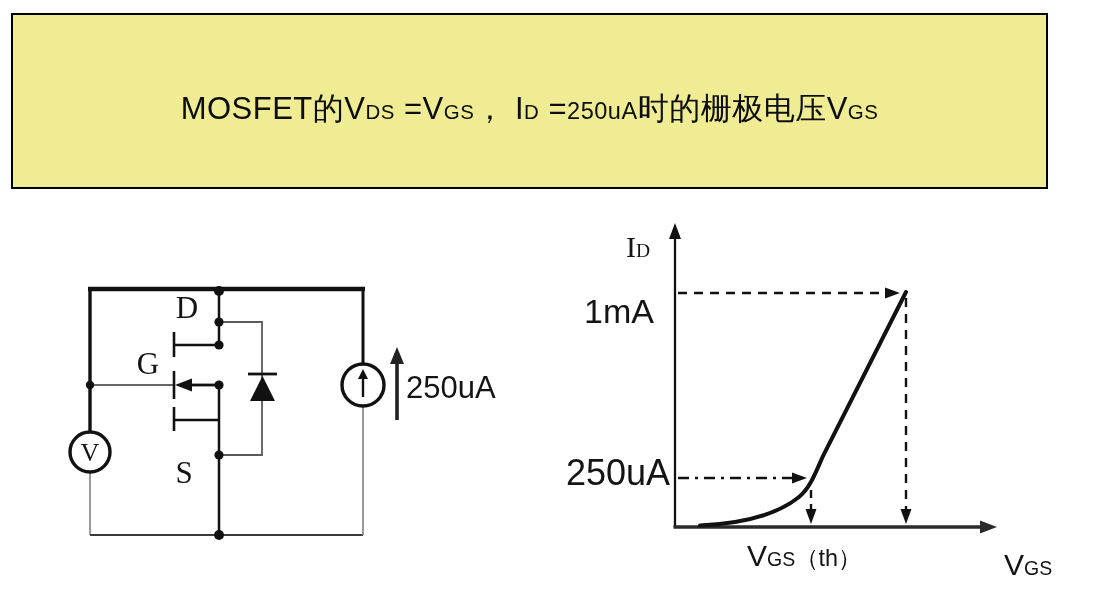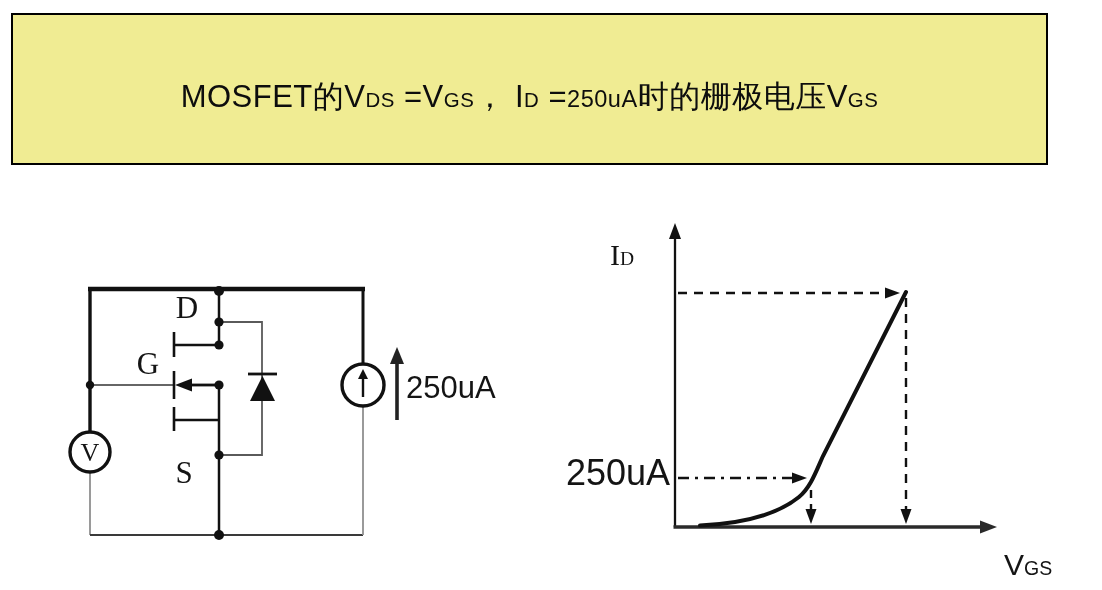--- a/index.html
+++ b/index.html
@@ -1,21 +1,21 @@
 <!DOCTYPE html>
 <html><head>
 <meta charset="utf-8">
 <style>
   html,body{margin:0;padding:0;background:#ffffff;}
   .stage{
     position:relative;width:1102px;height:590px;background:#ffffff;overflow:hidden;
     font-family:"Liberation Sans", sans-serif;color:#111;
   }
   .title-box{
-    position:absolute;left:11px;top:13px;width:1037px;height:152px;
+    position:absolute;left:11px;top:13px;width:1037px;height:176px;
     background:#F0EC93;border:2.5px solid #000;box-sizing:border-box;
     display:flex;align-items:center;justify-content:center;
     font-size:31px;letter-spacing:0.5px;padding-top:16px;color:#0d0d0d;
   }
   .title-box .sub{font-size:0.66em;}
   .title-box .small{font-size:0.76em;}
   .svg-layer{position:absolute;left:0;top:0;width:1102px;height:590px;}
   .lbl{position:absolute;white-space:nowrap;color:#141414;}
   .serif{font-family:"Liberation Serif", serif;}
   .center{transform:translate(-50%,-50%);}
@@ -115,17 +115,19 @@
       <polygon points="811,524 805.5,509 816.5,509" fill="#111" stroke="none"></polygon>
     </g>
   </svg>
 
   <div class="lbl serif lbl-d center" style="left:187px;top:308px;">D</div>
   <div class="lbl serif lbl-g center" style="left:148px;top:364px;">G</div>
   <div class="lbl serif lbl-s center" style="left:184px;top:473px;">S</div>
   <div class="lbl serif lbl-v center" style="left:90px;top:453px;">V</div>
   <div class="lbl lbl-cs" style="left:406px;top:370px;">250uA</div>
 
-  <div class="lbl serif lbl-id" style="left:610px;top:230px;margin-top:8px;"><span>I</span><span class="sub">D</span></div>
+  <div class="lbl serif lbl-id" style="left:626px;top:230px;"><span>I</span><span class="sub">D</span></div>
+  <div class="lbl lbl-1ma" style="left:584px;top:292px;">1mA</div>
   <div class="lbl lbl-250g" style="left:566px;top:452px;">250uA</div>
   <div class="lbl lbl-vgs" style="left:1004px;top:527px;"><span>V</span><span class="sub">GS</span></div>
+  <div class="lbl lbl-vgsth" style="left:747px;top:539px;"><span>V</span><span class="sub">GS</span><span class="small">（th）</span></div>
 
 </div>
 
 </body></html>

